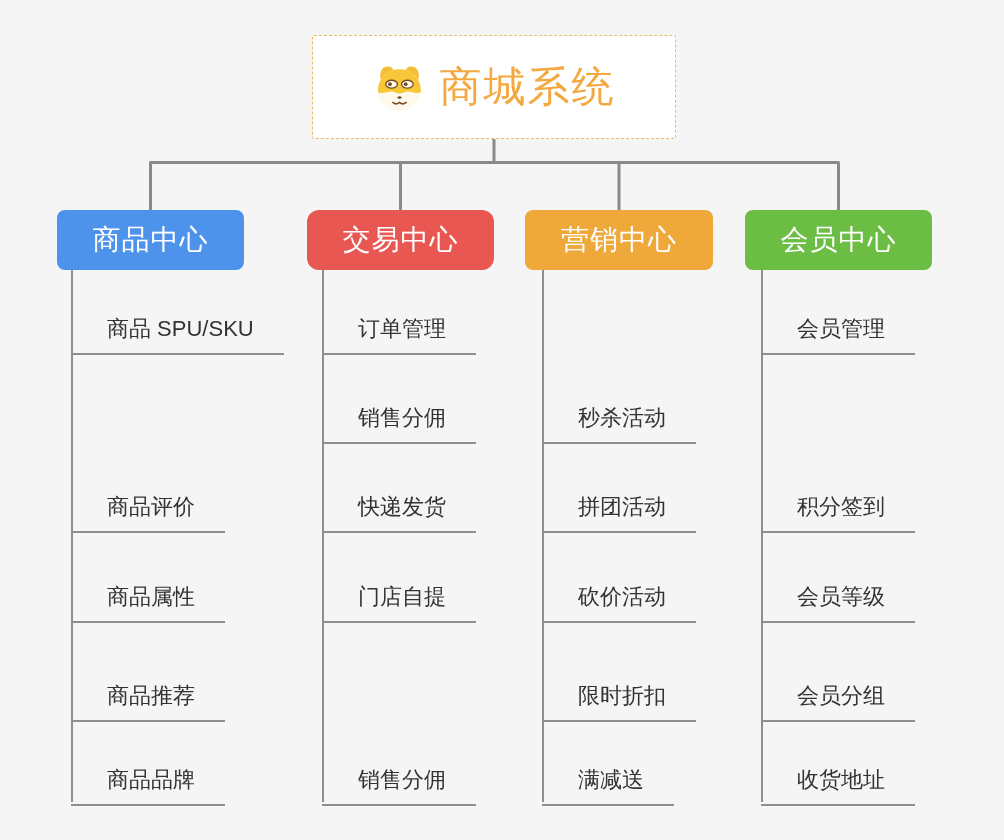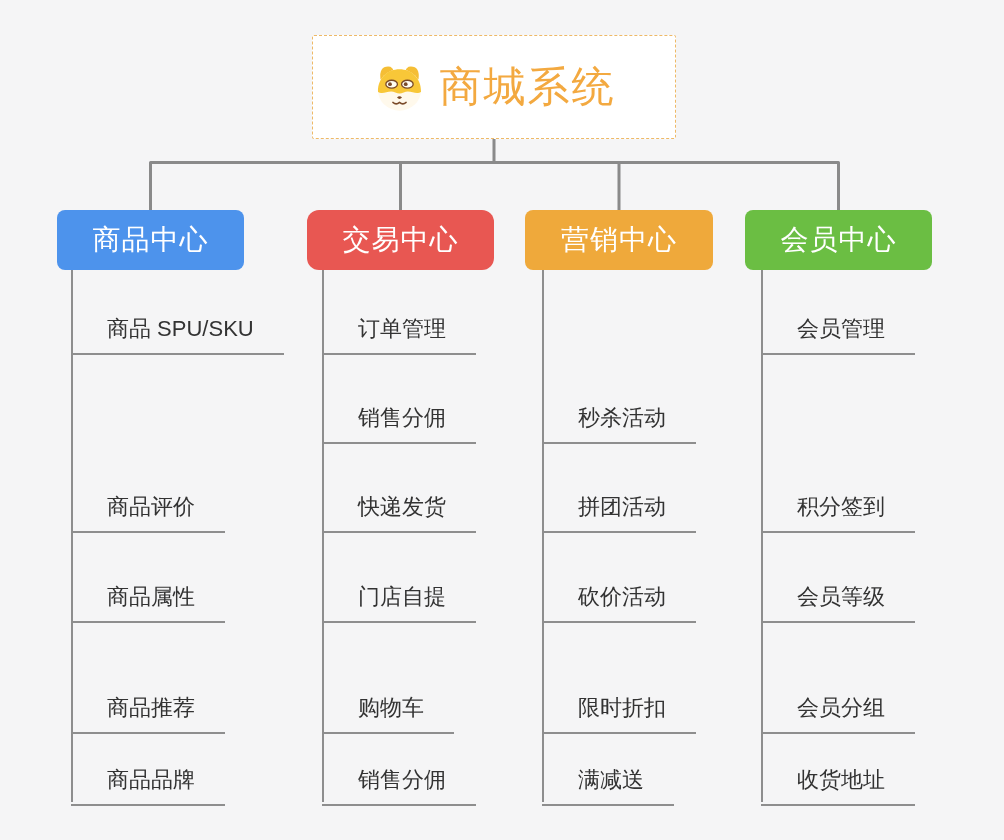--- a/index.html
+++ b/index.html
@@ -51,21 +51,21 @@
     position:absolute;left:0;
     padding:0 30px 6px 36px;
     border-bottom:2px solid #8e8e8e;
     font-size:22px;line-height:36px;color:#333333;
     white-space:nowrap;
   }
   .r0{top:41px;}
   .r1{top:130px;}
   .r2{top:219px;}
   .r3{top:309px;}
-  .r4{top:420px;}
+  .r4{top:408px;}
   .r5{top:492px;}
 </style>
 </head>
 <body style="background: rgb(245, 245, 246);">
 
 <div class="canvas">
 
   <svg class="connectors" viewBox="0 0 1004 840" xmlns="http://www.w3.org/2000/svg">
     <path d="M494 139 V162.5 M150.5 210 V162.5 H838.5 V210 M400.5 162.5 V210 M619 162.5 V210" fill="none" stroke="#8a8a8a" stroke-width="3" stroke-linejoin="round"></path>
   </svg>
@@ -107,21 +107,20 @@
     <div class="leaf r4">商品推荐</div>
     <div class="leaf r5">商品品牌</div>
   </div>
 
   <div class="col c1">
     <div class="trunk"></div>
     <div class="leaf r0">订单管理</div>
     <div class="leaf r1">销售分佣</div>
     <div class="leaf r2">快递发货</div>
     <div class="leaf r3">门店自提</div>
-    <div class="leaf r4">购物车</div>
     <div class="leaf r5">销售分佣</div>
   </div>
 
   <div class="col c2">
     <div class="trunk"></div>
     <div class="leaf r2">拼团活动</div>
     <div class="leaf r1">秒杀活动</div>
     <div class="leaf r3">砍价活动</div>
     <div class="leaf r4">限时折扣</div>
     <div class="leaf r5">满减送</div>

